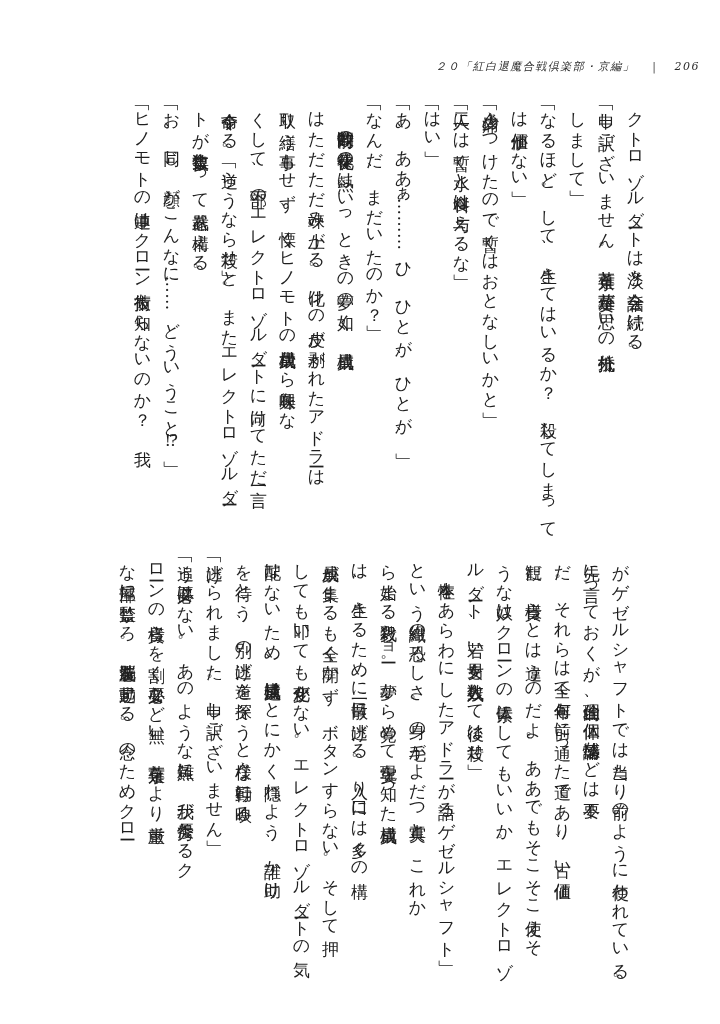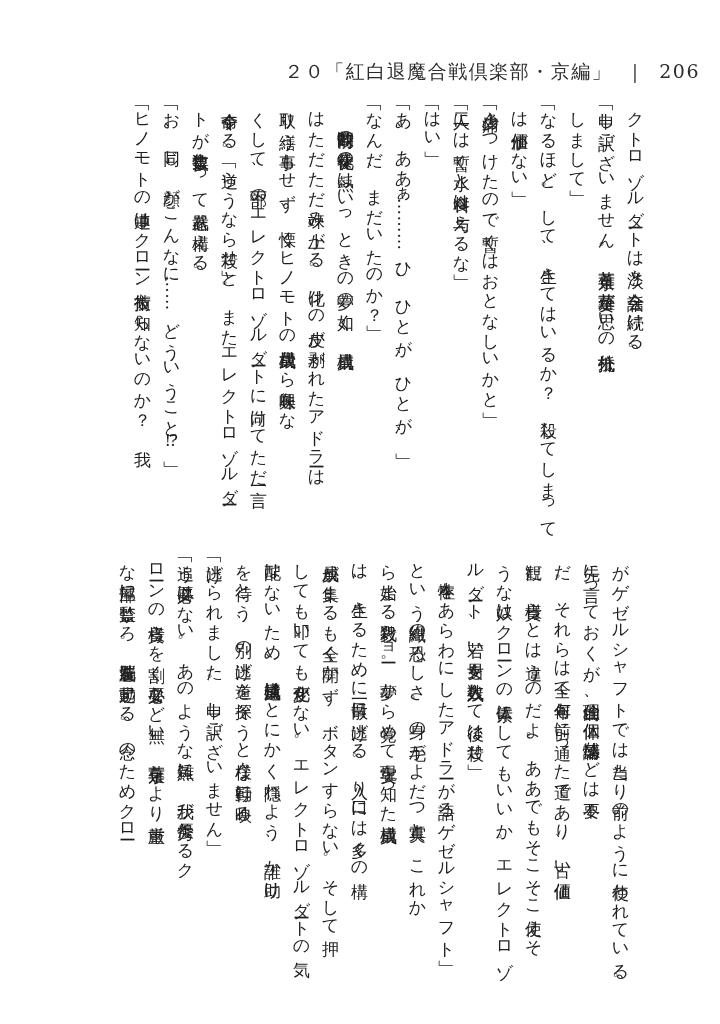--- a/index.html
+++ b/index.html
@@ -13,24 +13,25 @@
     height: 1024px;
     background: #ffffff;
     color: #1f1f1f;
     font-family: "DejaVu Serif", "Liberation Serif", serif;
     overflow: hidden;
   }
   .running-header {
     position: absolute;
     top: 59px;
     right: 20px;
-    font-size: 19px;
+    font-size: 11px;
     letter-spacing: 1.5px;
     color: #2b2b2b;
     white-space: nowrap;
+    font-style: italic;
   }
   .running-header .sep {
     display: inline-block;
     margin: 0 12px;
     color: #4a4a4a;
   }
   .tblock {
     position: absolute;
     writing-mode: vertical-rl;
     -webkit-writing-mode: vertical-rl;

